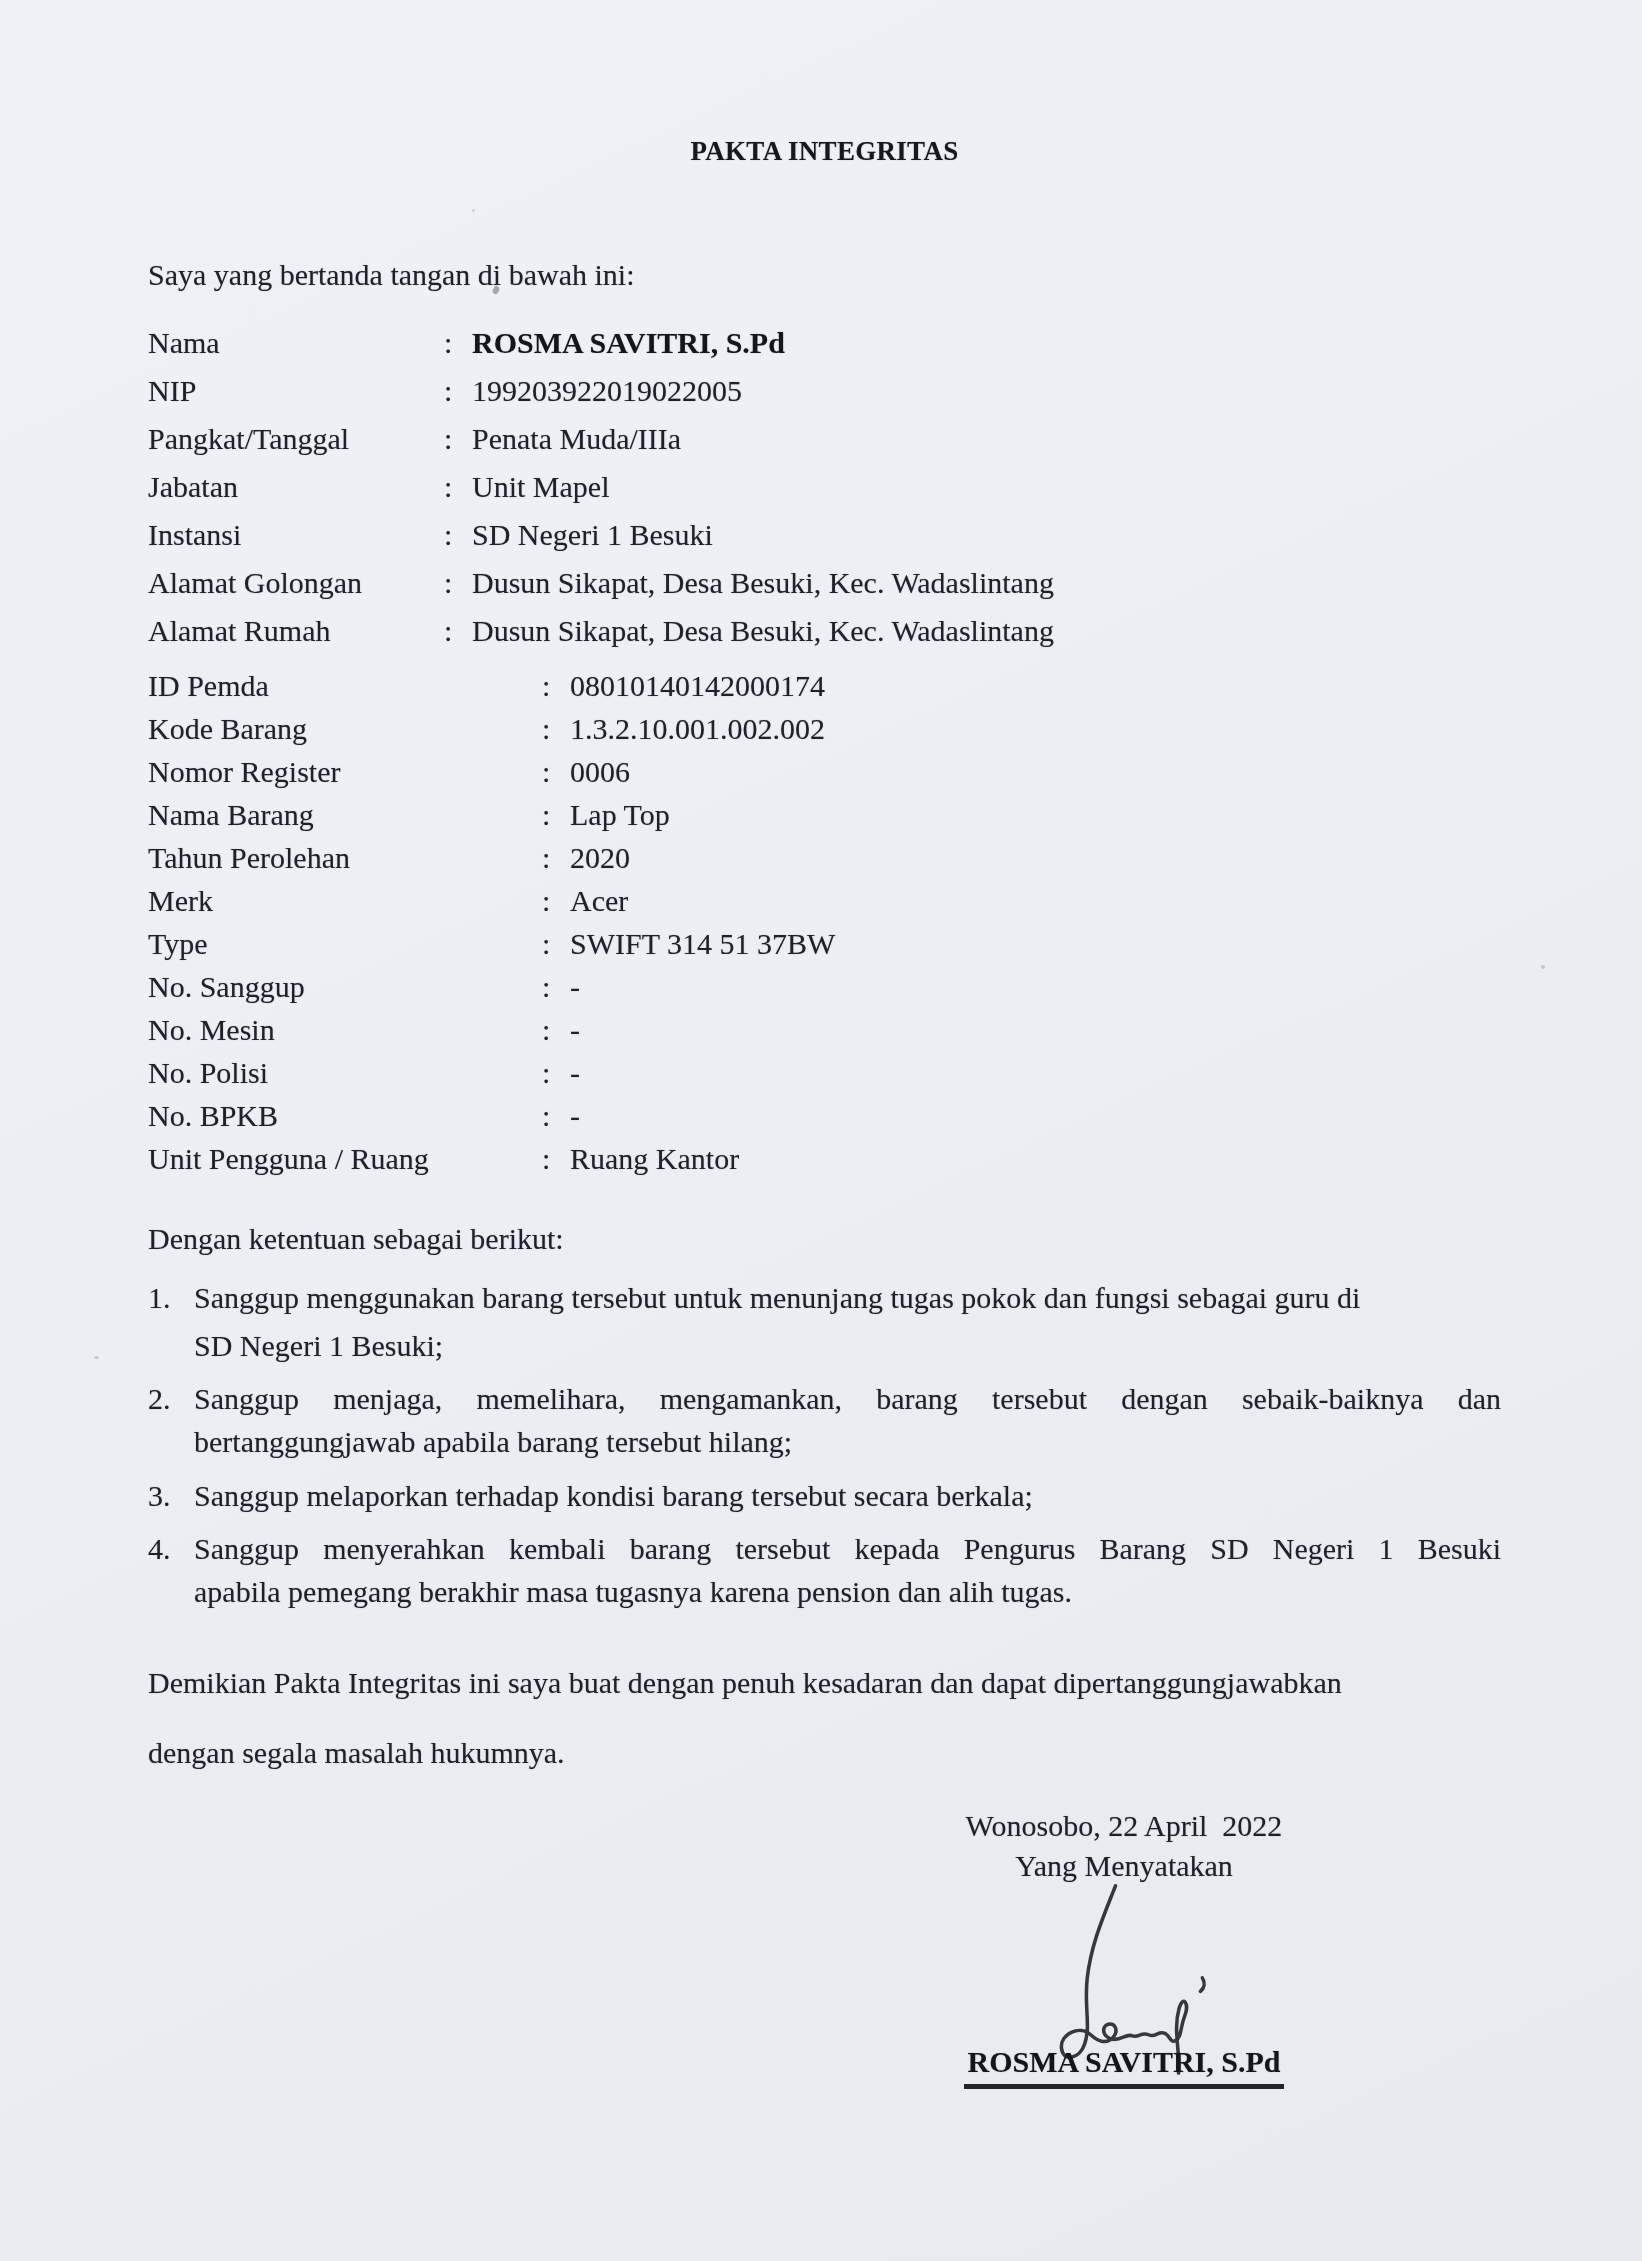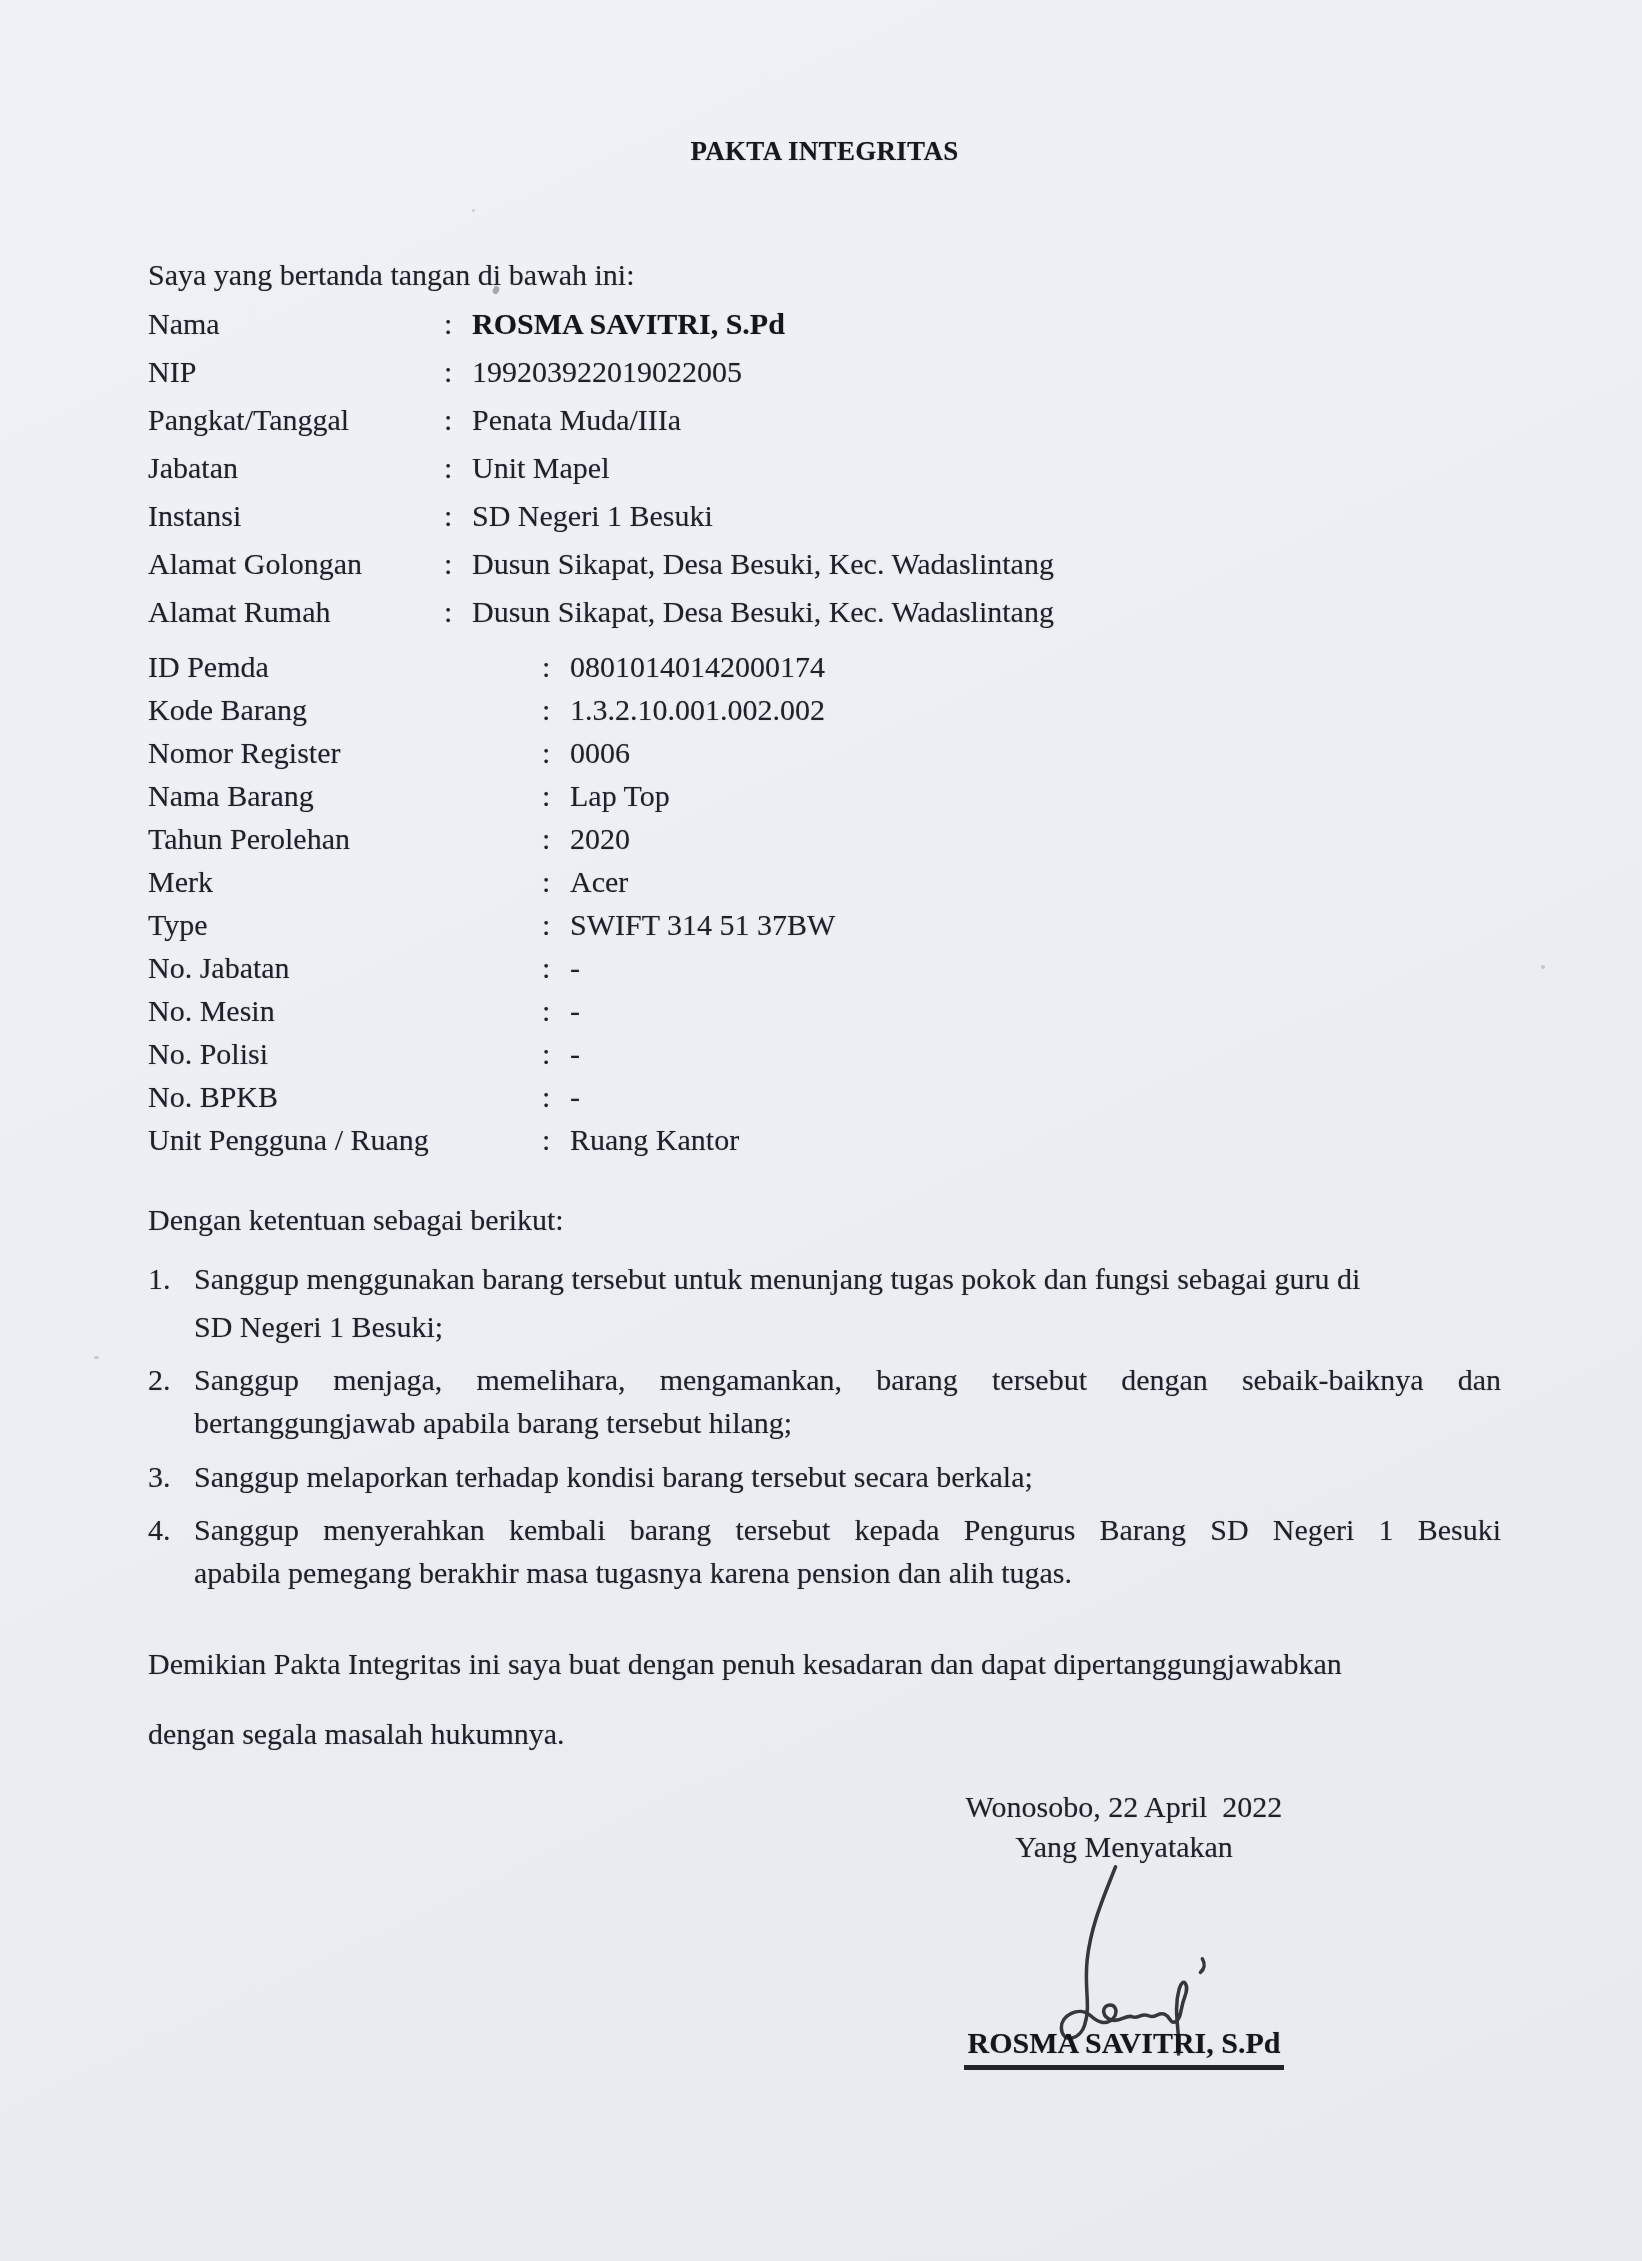--- a/index.html
+++ b/index.html
@@ -28,21 +28,21 @@
 
   .title{
     text-align:center;
     font-weight:bold;
     font-size:27px;
     letter-spacing:0.3px;
     line-height:39px;
     margin-bottom:84px;
     color:#17171f;
   }
-  .opening{line-height:39px;margin-bottom:6px;}
+  .opening{line-height:39px;margin-bottom:25px;}
 
   table.kv{border-collapse:collapse;}
   table.kv td{padding:0;vertical-align:top;}
   table.identity td{line-height:48px;}
   table.identity td.k{width:296px;}
   table.identity td.c{width:28px;}
   table.asset td{line-height:43px;}
   table.asset td.k{width:394px;}
   table.asset td.c{width:28px;}
   td.strong{font-weight:bold;color:#15151d;}
@@ -167,21 +167,21 @@
         <td class="k">Merk</td>
         <td class="c">:</td>
         <td class="v">Acer</td>
       </tr>
       <tr>
         <td class="k">Type</td>
         <td class="c">:</td>
         <td class="v">SWIFT 314 51 37BW</td>
       </tr>
       <tr>
-        <td class="k">No. Jabatan</td>
+        <td class="k">No. Sanggup</td>
         <td class="c">:</td>
         <td class="v">-</td>
       </tr>
       <tr>
         <td class="k">No. Mesin</td>
         <td class="c">:</td>
         <td class="v">-</td>
       </tr>
       <tr>
         <td class="k">No. Polisi</td>

